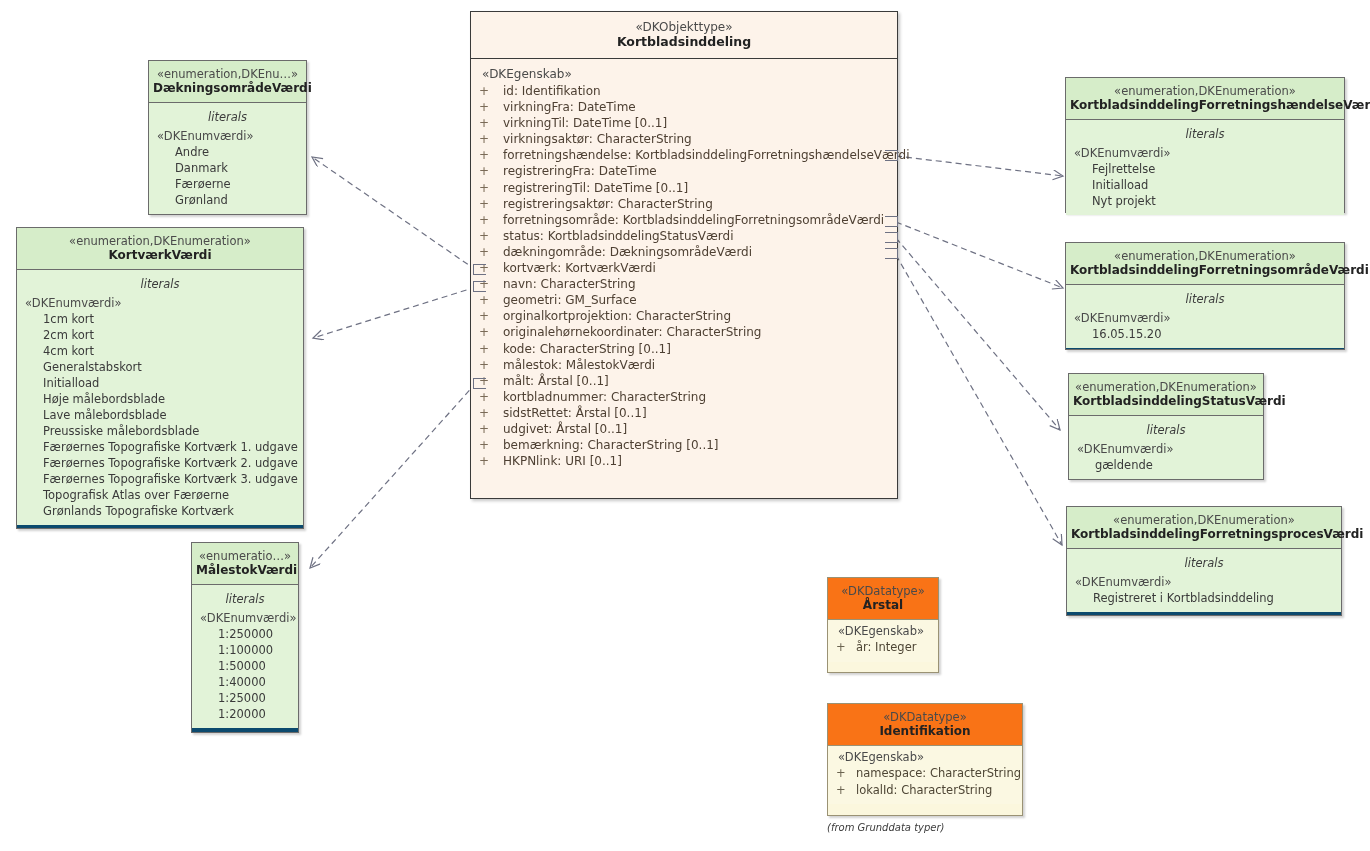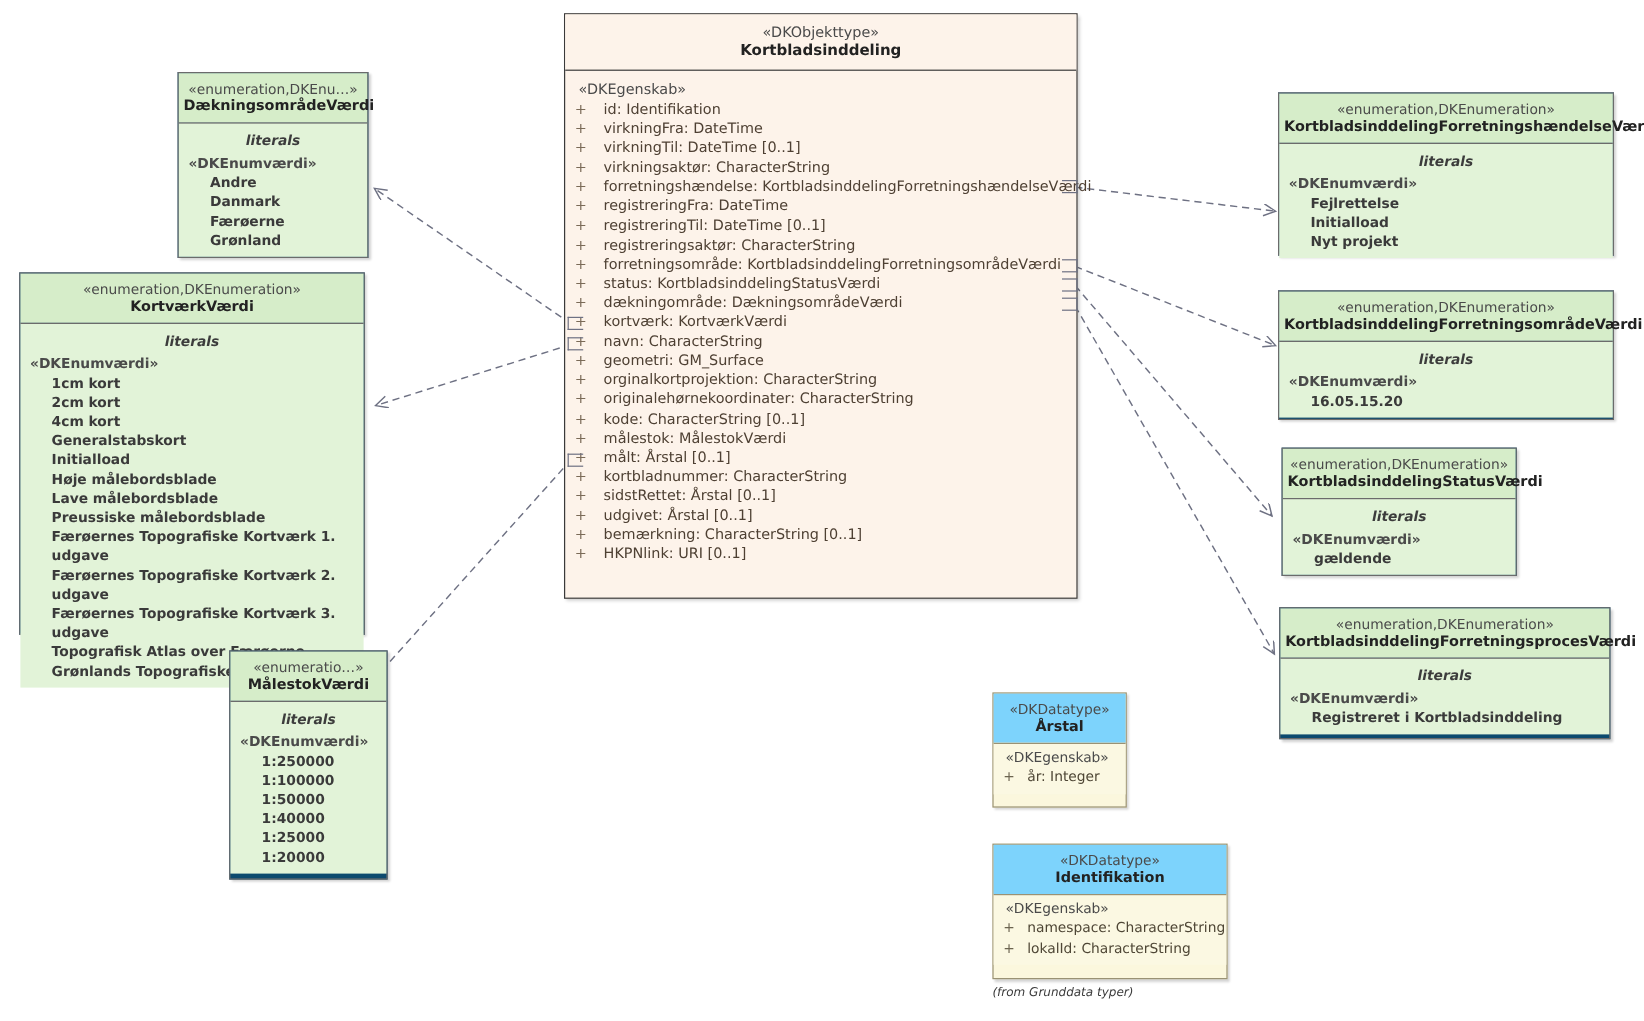--- a/index.html
+++ b/index.html
@@ -20,25 +20,25 @@
   .stereo{font-size:11.5px;line-height:14px;color:#4a4a4a;}
   .cname{font-size:12px;font-weight:bold;line-height:15px;color:#222;}
   .literals{font-size:11.5px;font-style:italic;text-align:center;color:#3c3c3c;
             line-height:15px;padding:3px 0 4px;}
   .enumstereo{font-size:11.5px;color:#4a4a4a;line-height:15px;padding-left:8px;}
   .lit{font-size:11.5px;color:#3a3a3a;line-height:16px;padding-left:26px;}
 
   
   .enum{background:#0c4a6e;}
   .enum .hdr{background:#d6edc9;}
-  .enum .sec{background:#e2f3d8;font-weight:bold;}
+  .enum .sec{background:#e2f3d8;}
 
   
   .dtype{background:#fbf7dd;border:1px solid #9a9274;}
-  .dtype .hdr{background:#7dd3fc;}
+  .dtype .hdr{background:#f97316;}
   .dtype .sec{background:#fbf8e2;border-top:1px solid #9a9274;}
   .dtype .stereo{color:#4a4a4a;}
   .dtype .attr{font-size:11.5px;color:#4e4635;line-height:16.5px;white-space:nowrap;}
   .dtype .attr .plus{display:inline-block;width:20px;padding-left:8px;color:#6b6450;}
   .dtype .dstereo{font-size:11.5px;color:#4a4a4a;line-height:15px;padding-left:10px;}
   .fromnote{position:absolute;font-size:10px;font-style:italic;color:#3c3c3c;
             text-align:left;width:100%;}
 
   
   .mainclass{position:absolute;box-sizing:border-box;border:1px solid #3a3a3a;
@@ -167,21 +167,21 @@
           <div class="lit">Preussiske målebordsblade</div>
           <div class="lit">Færøernes Topografiske Kortværk 1. udgave</div>
           <div class="lit">Færøernes Topografiske Kortværk 2. udgave</div>
           <div class="lit">Færøernes Topografiske Kortværk 3. udgave</div>
           <div class="lit">Topografisk Atlas over Færøerne</div>
           <div class="lit">Grønlands Topografiske Kortværk</div>
         </div>
     </div>
   </div>
 
-  <div class="box enum" style="left:191px;top:542px;width:132px;height:191px;">
+  <div class="box enum" style="left:191px;top:542px;width:108px;height:191px;">
     <div class="hdr">
       <div class="stereo">«enumeratio…»</div>
       <div class="cname">MålestokVærdi</div>
     </div>
     <div class="sec">
       <div class="literals">literals</div>
       <div class="enumstereo">«DKEnumværdi»</div>
       <div>
           <div class="lit">1:250000</div>
           <div class="lit">1:100000</div>

